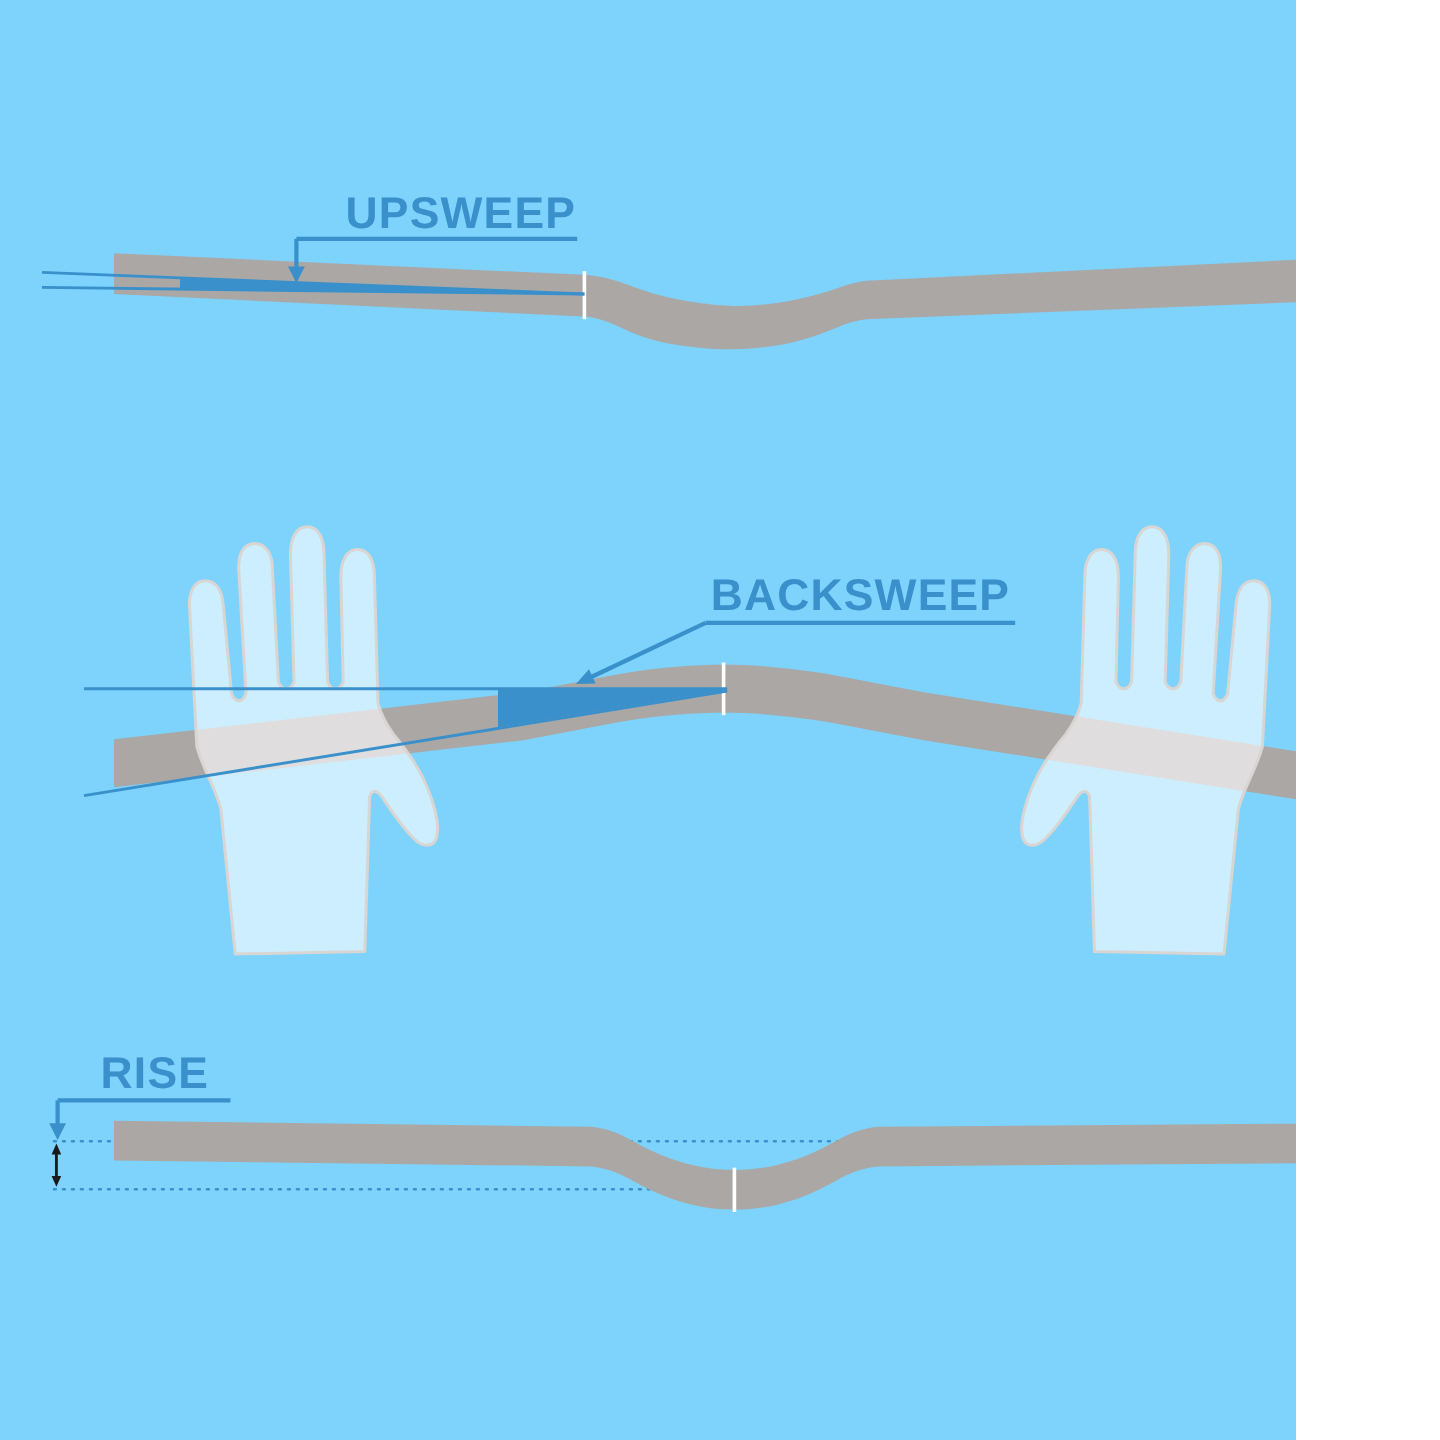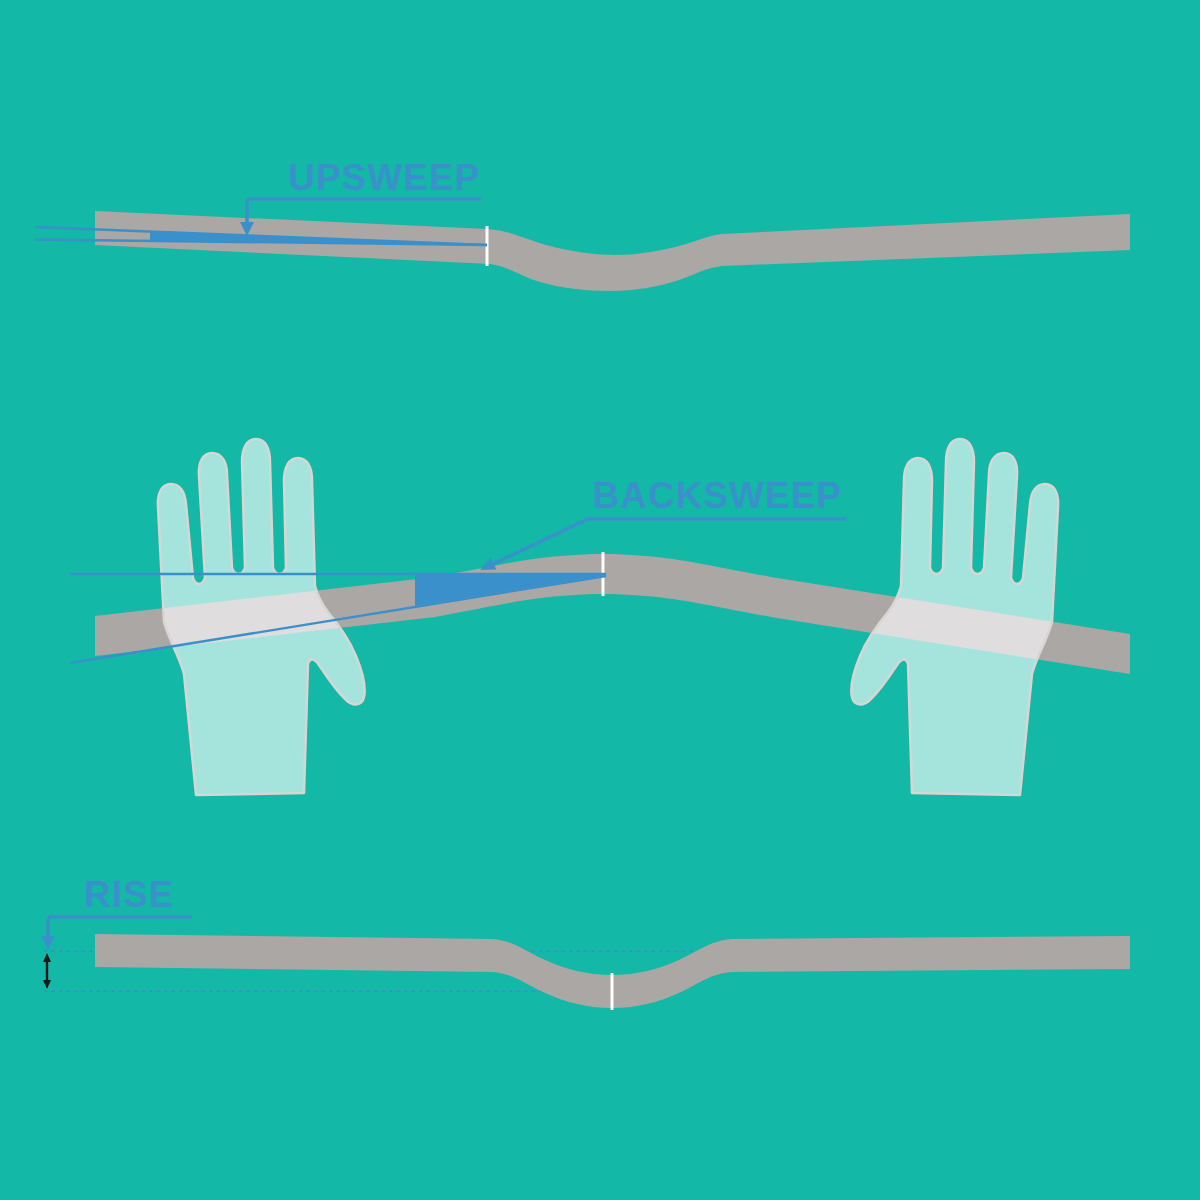--- a/index.html
+++ b/index.html
@@ -2,21 +2,21 @@
 <html style="--accent: #3990cb; --bar: #aba7a5; --hand-outline: #d8d5d3; --measure-arrow: #1a1a1a;"><head>
 <meta charset="utf-8">
 <style>
   :root{
     --accent:#3990cb;
     --bar:#aba7a5;
     --hand-outline:#d8d5d3;
     --measure-arrow:#1a1a1a;
   }
   html,body{margin:0;padding:0;background:#ffffff;}
-  .page{position:relative;width:1200px;height:1200px;background:#14b8a6;overflow:hidden;}
+  .page{position:relative;width:1080px;height:1200px;background:#7dd3fc;overflow:hidden;}
   svg{display:block;width:1200px;height:1200px;}
   .bar{fill:var(--bar);}
   .clamp{stroke:#ffffff;stroke-width:3;}
   .blue-thin{stroke:var(--accent);stroke-width:2.4;fill:none;}
   .blue-med{stroke:var(--accent);stroke-width:3.5;fill:none;}
   .blue-fill{fill:var(--accent);}
   .dotted{stroke:var(--accent);stroke-width:2.2;stroke-dasharray:1.5 6;stroke-linecap:round;fill:none;}
   .hand{fill:rgba(255,255,255,0.62);stroke:var(--hand-outline);stroke-width:2.5;stroke-linejoin:round;}
   .measure{stroke:var(--measure-arrow);stroke-width:2.4;}
   .measure-head{fill:var(--measure-arrow);}

